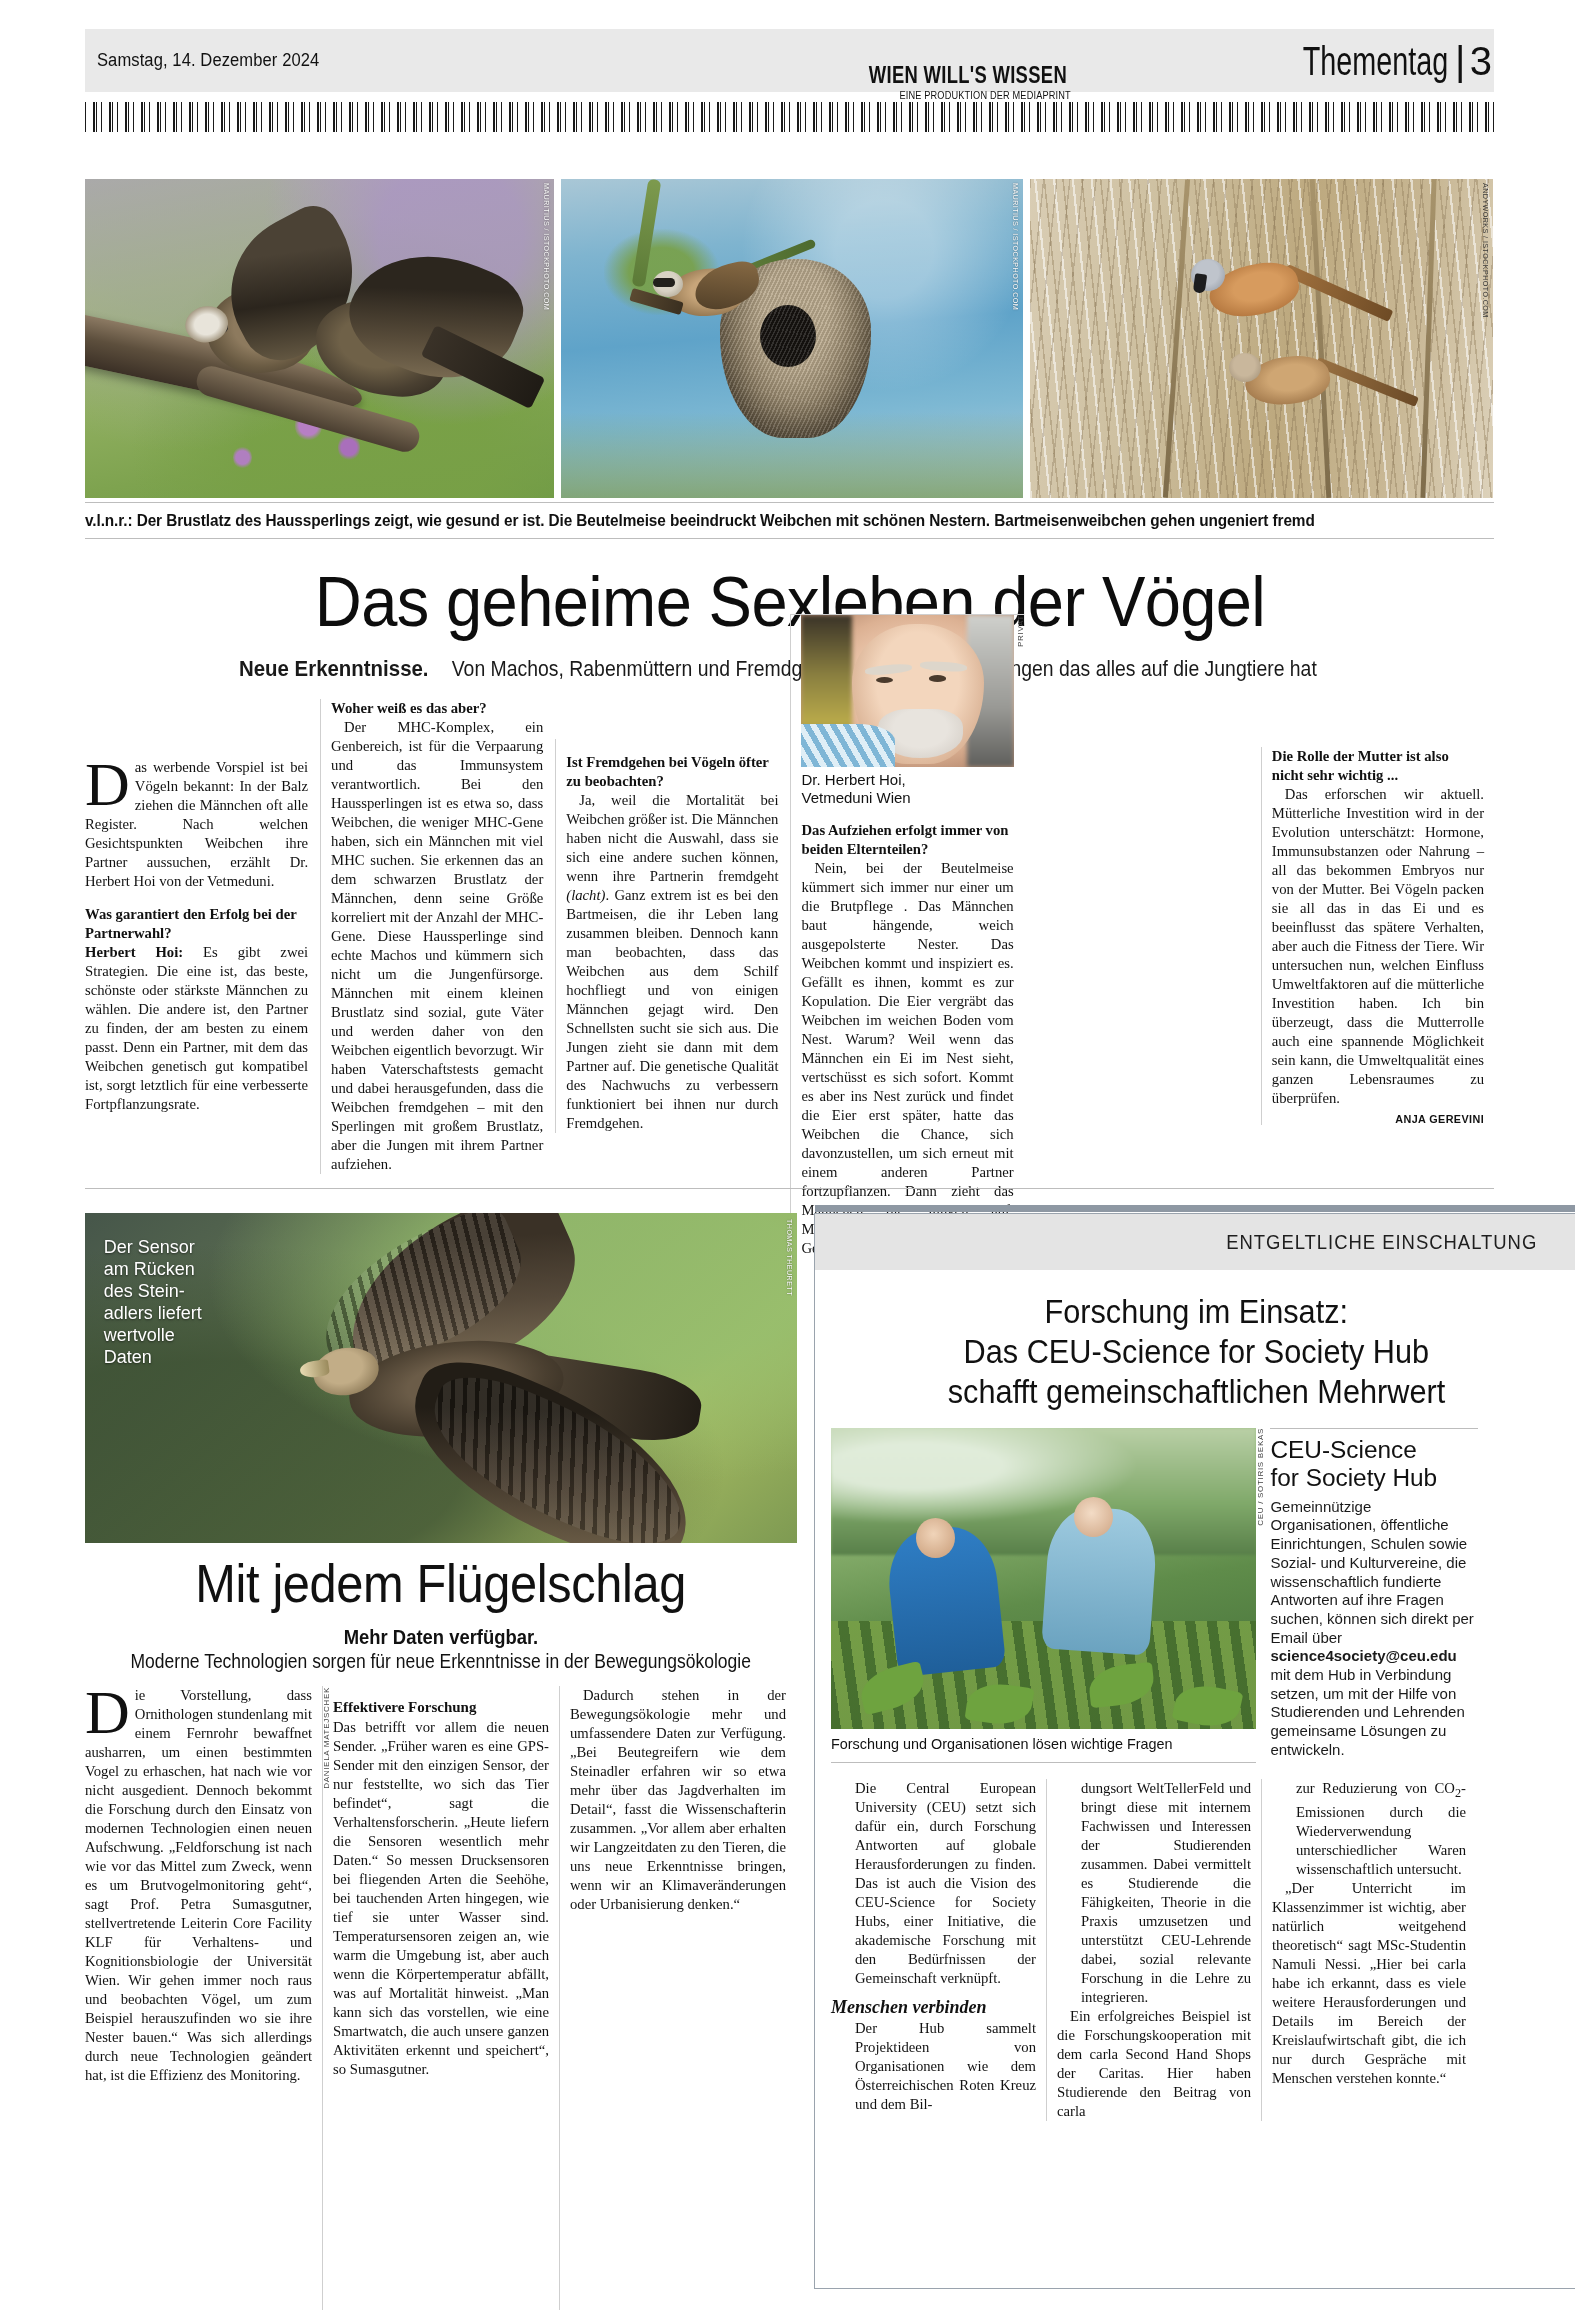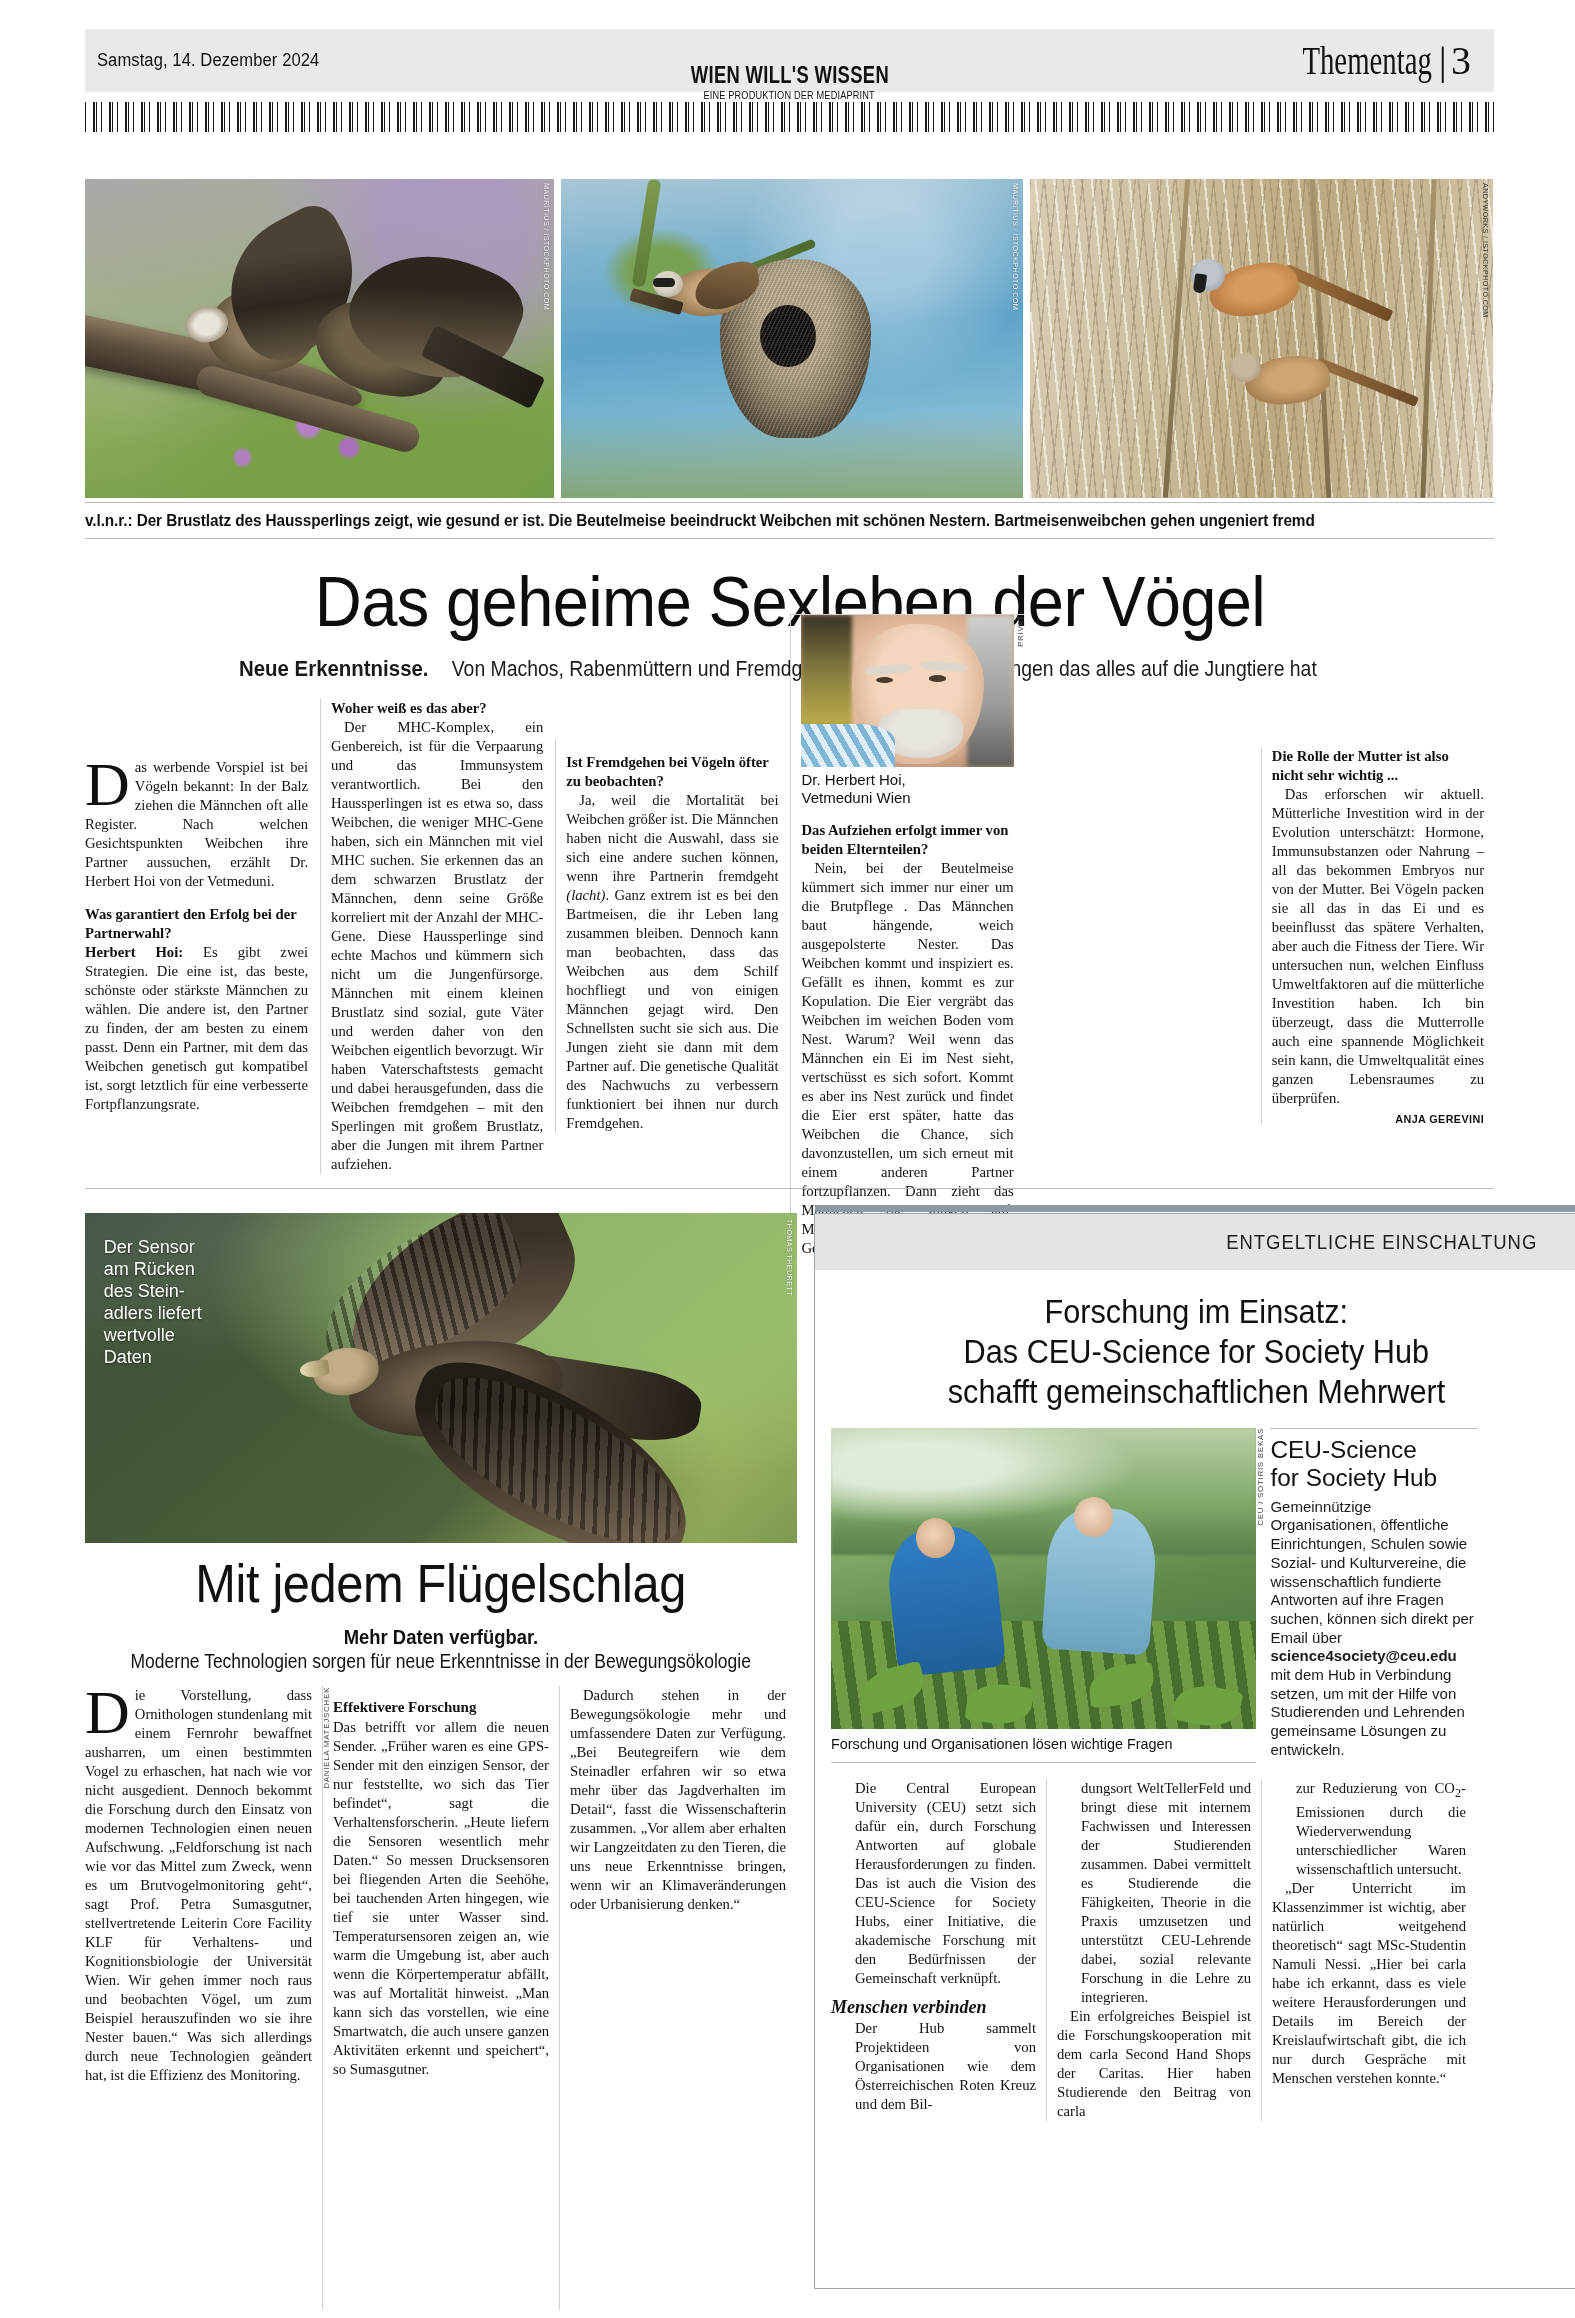--- a/index.html
+++ b/index.html
@@ -20,34 +20,34 @@
     position: absolute; left: 85px; top: 29px; width: 1409px; height: 63px;
     background: #e9e9e9;
     display: flex; align-items: center;
   }
   .mh-date {
     font-family: "Liberation Sans", sans-serif;
     font-size: 18px; letter-spacing: 0.1px; color: #111;
     padding-left: 13px; width: 402px;
     transform: scaleX(.92); transform-origin: left center;
   }
-  .mh-center { flex: 1; text-align: center; line-height: 1; margin-top: 44px; }
+  .mh-center { flex: 1; text-align: right; line-height: 1; margin-top: 44px; }
   .mh-c1 {
     font-family: "Liberation Sans", sans-serif;
     font-weight: bold; font-size: 23px; letter-spacing: 0.4px;
     transform: scaleX(.80); display: inline-block;
   }
   .mh-c2 {
     font-family: "Liberation Sans", sans-serif;
     font-size: 11.5px; letter-spacing: 0.2px; margin-top: 2.9px;
     transform: scaleX(.80); display: inline-block;
   }
   .mh-right {
-    width: 402px; text-align: right; padding-right: 23px;
-    font-family: Liberation Serif, serif;
+    width: 402px; text-align: right; padding-right: 2px;
+    font-family: Liberation Sans, sans-serif;
     font-size: 40px; line-height: .95; white-space: nowrap;
   }
   .mh-right .sec { transform: scaleX(.72); display: inline-block; transform-origin: right center;}
   .mh-right .bar { display: inline-block; margin: 0 4.3px 0 7.2px; font-weight: 300; }
   .mh-right .pg { display: inline-block; }
 
   
   .barcode {
     position: absolute; left: 85px; top: 102px; width: 1409px; height: 30px;
     background:

